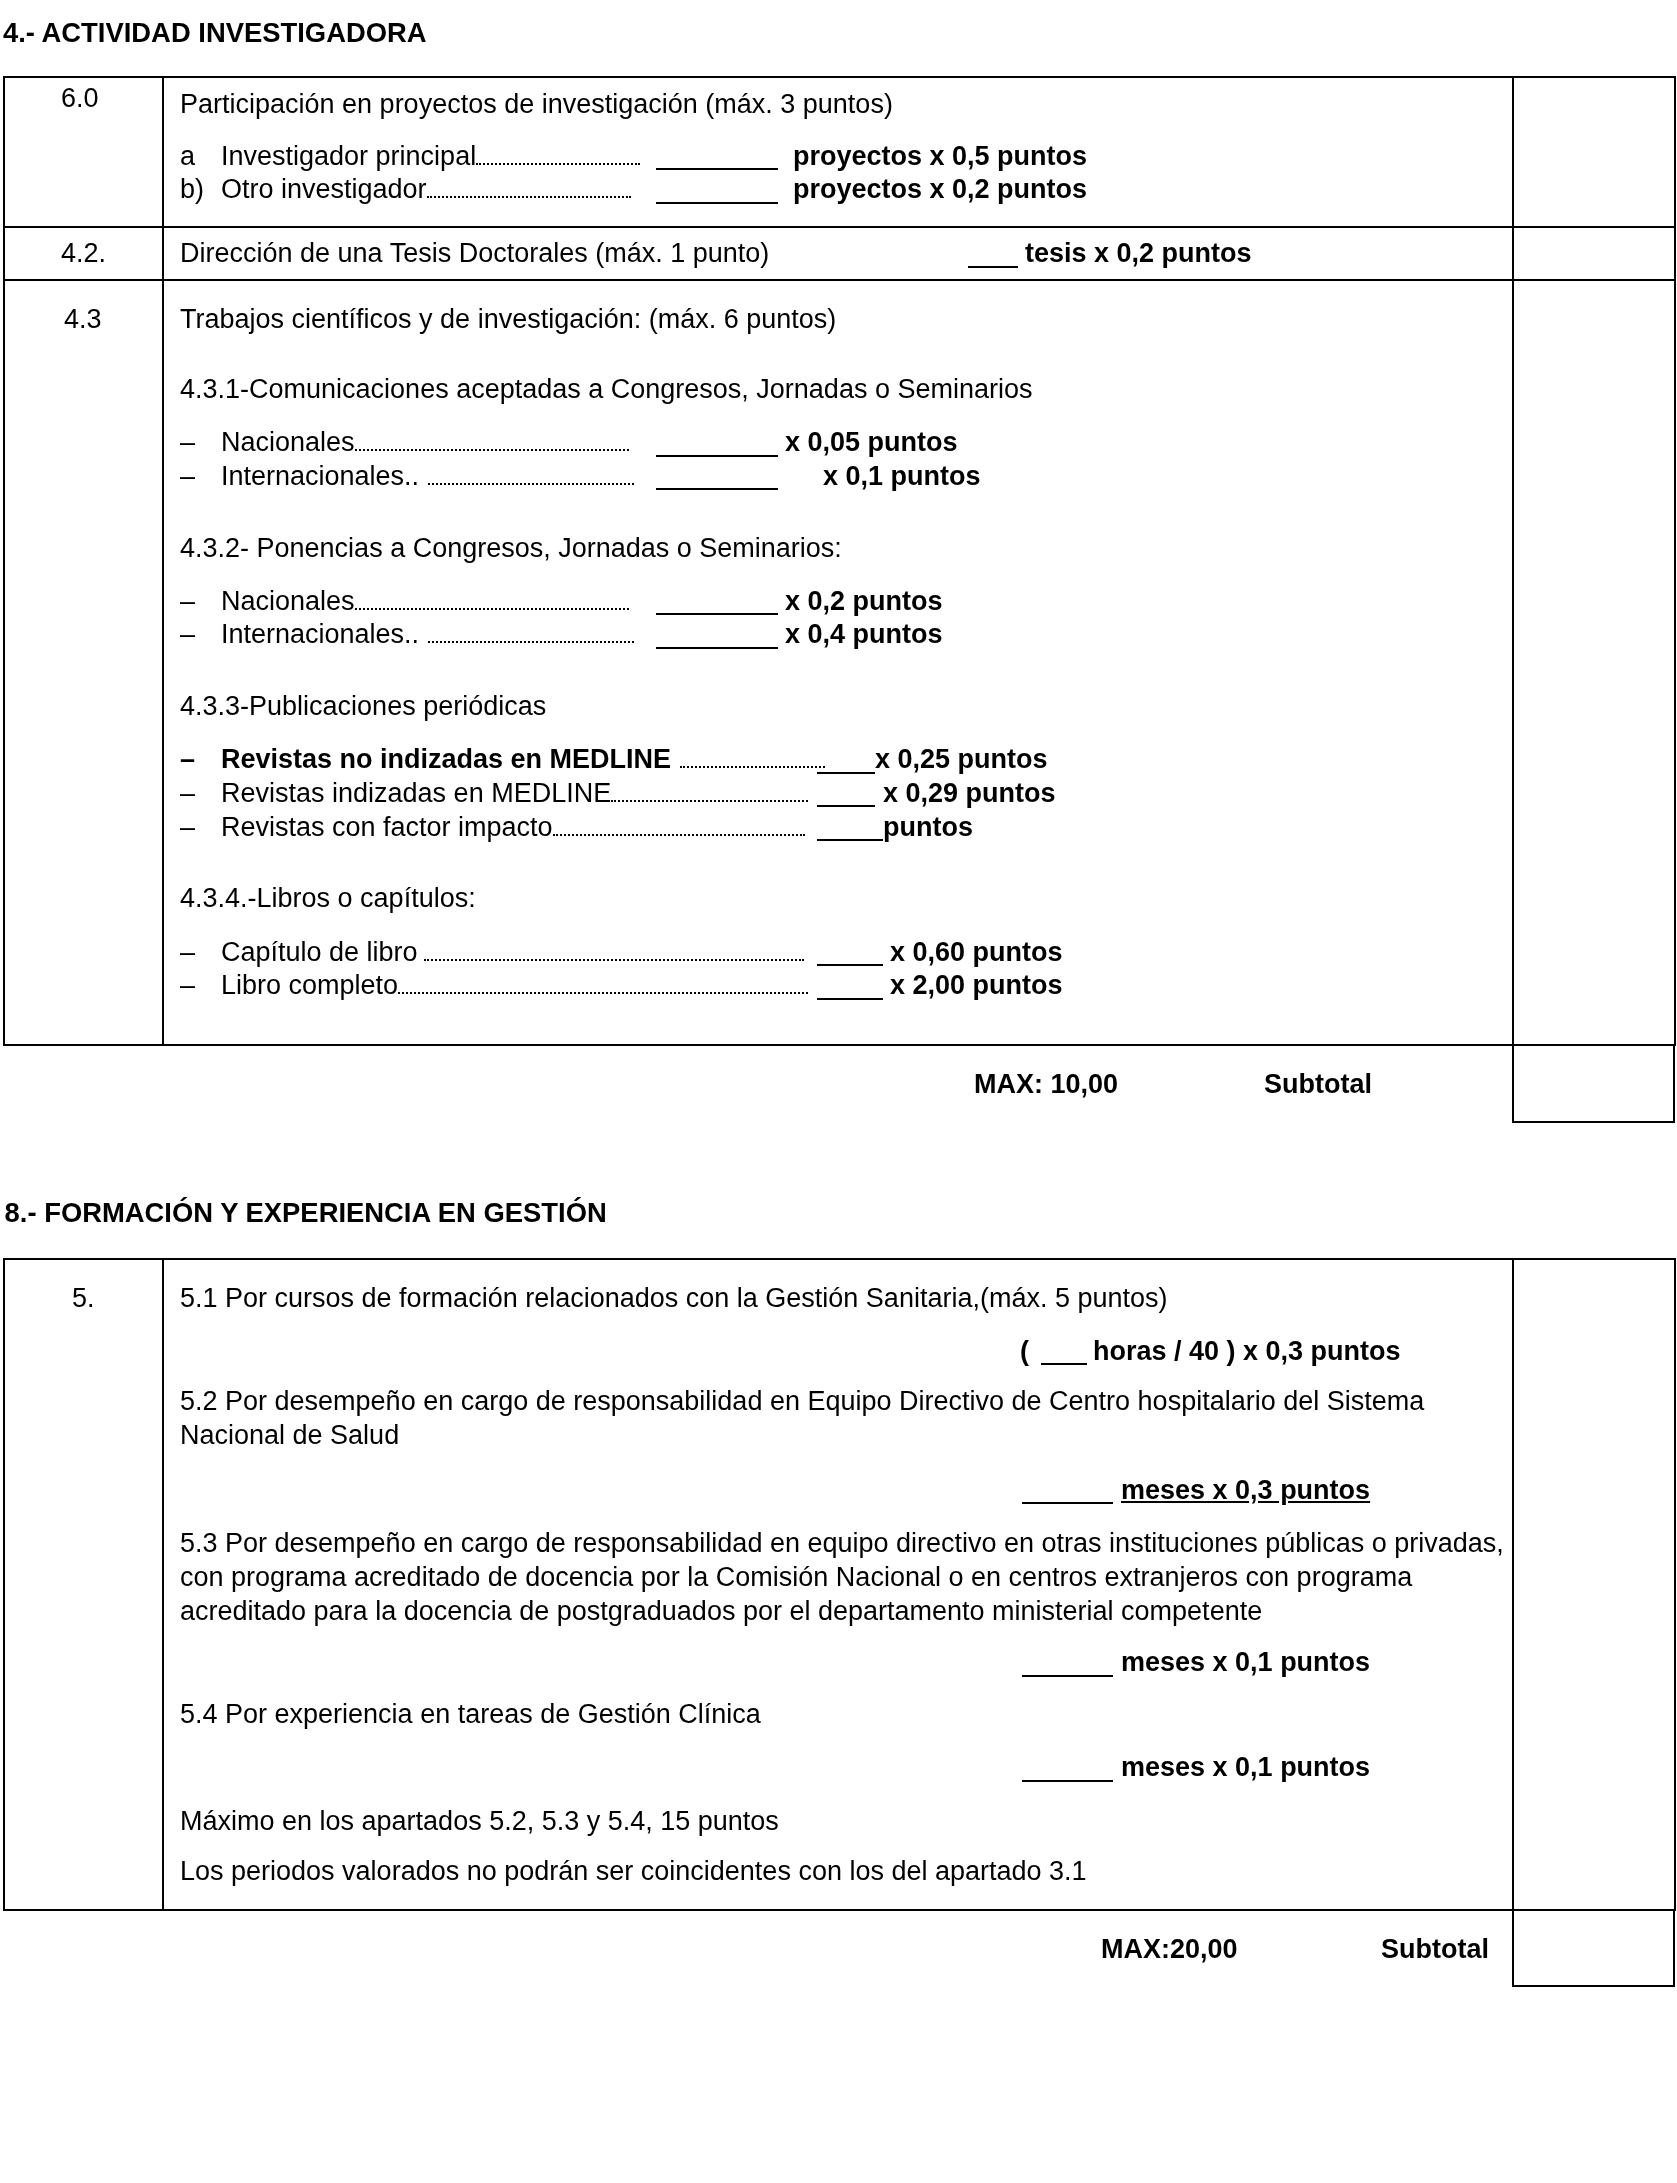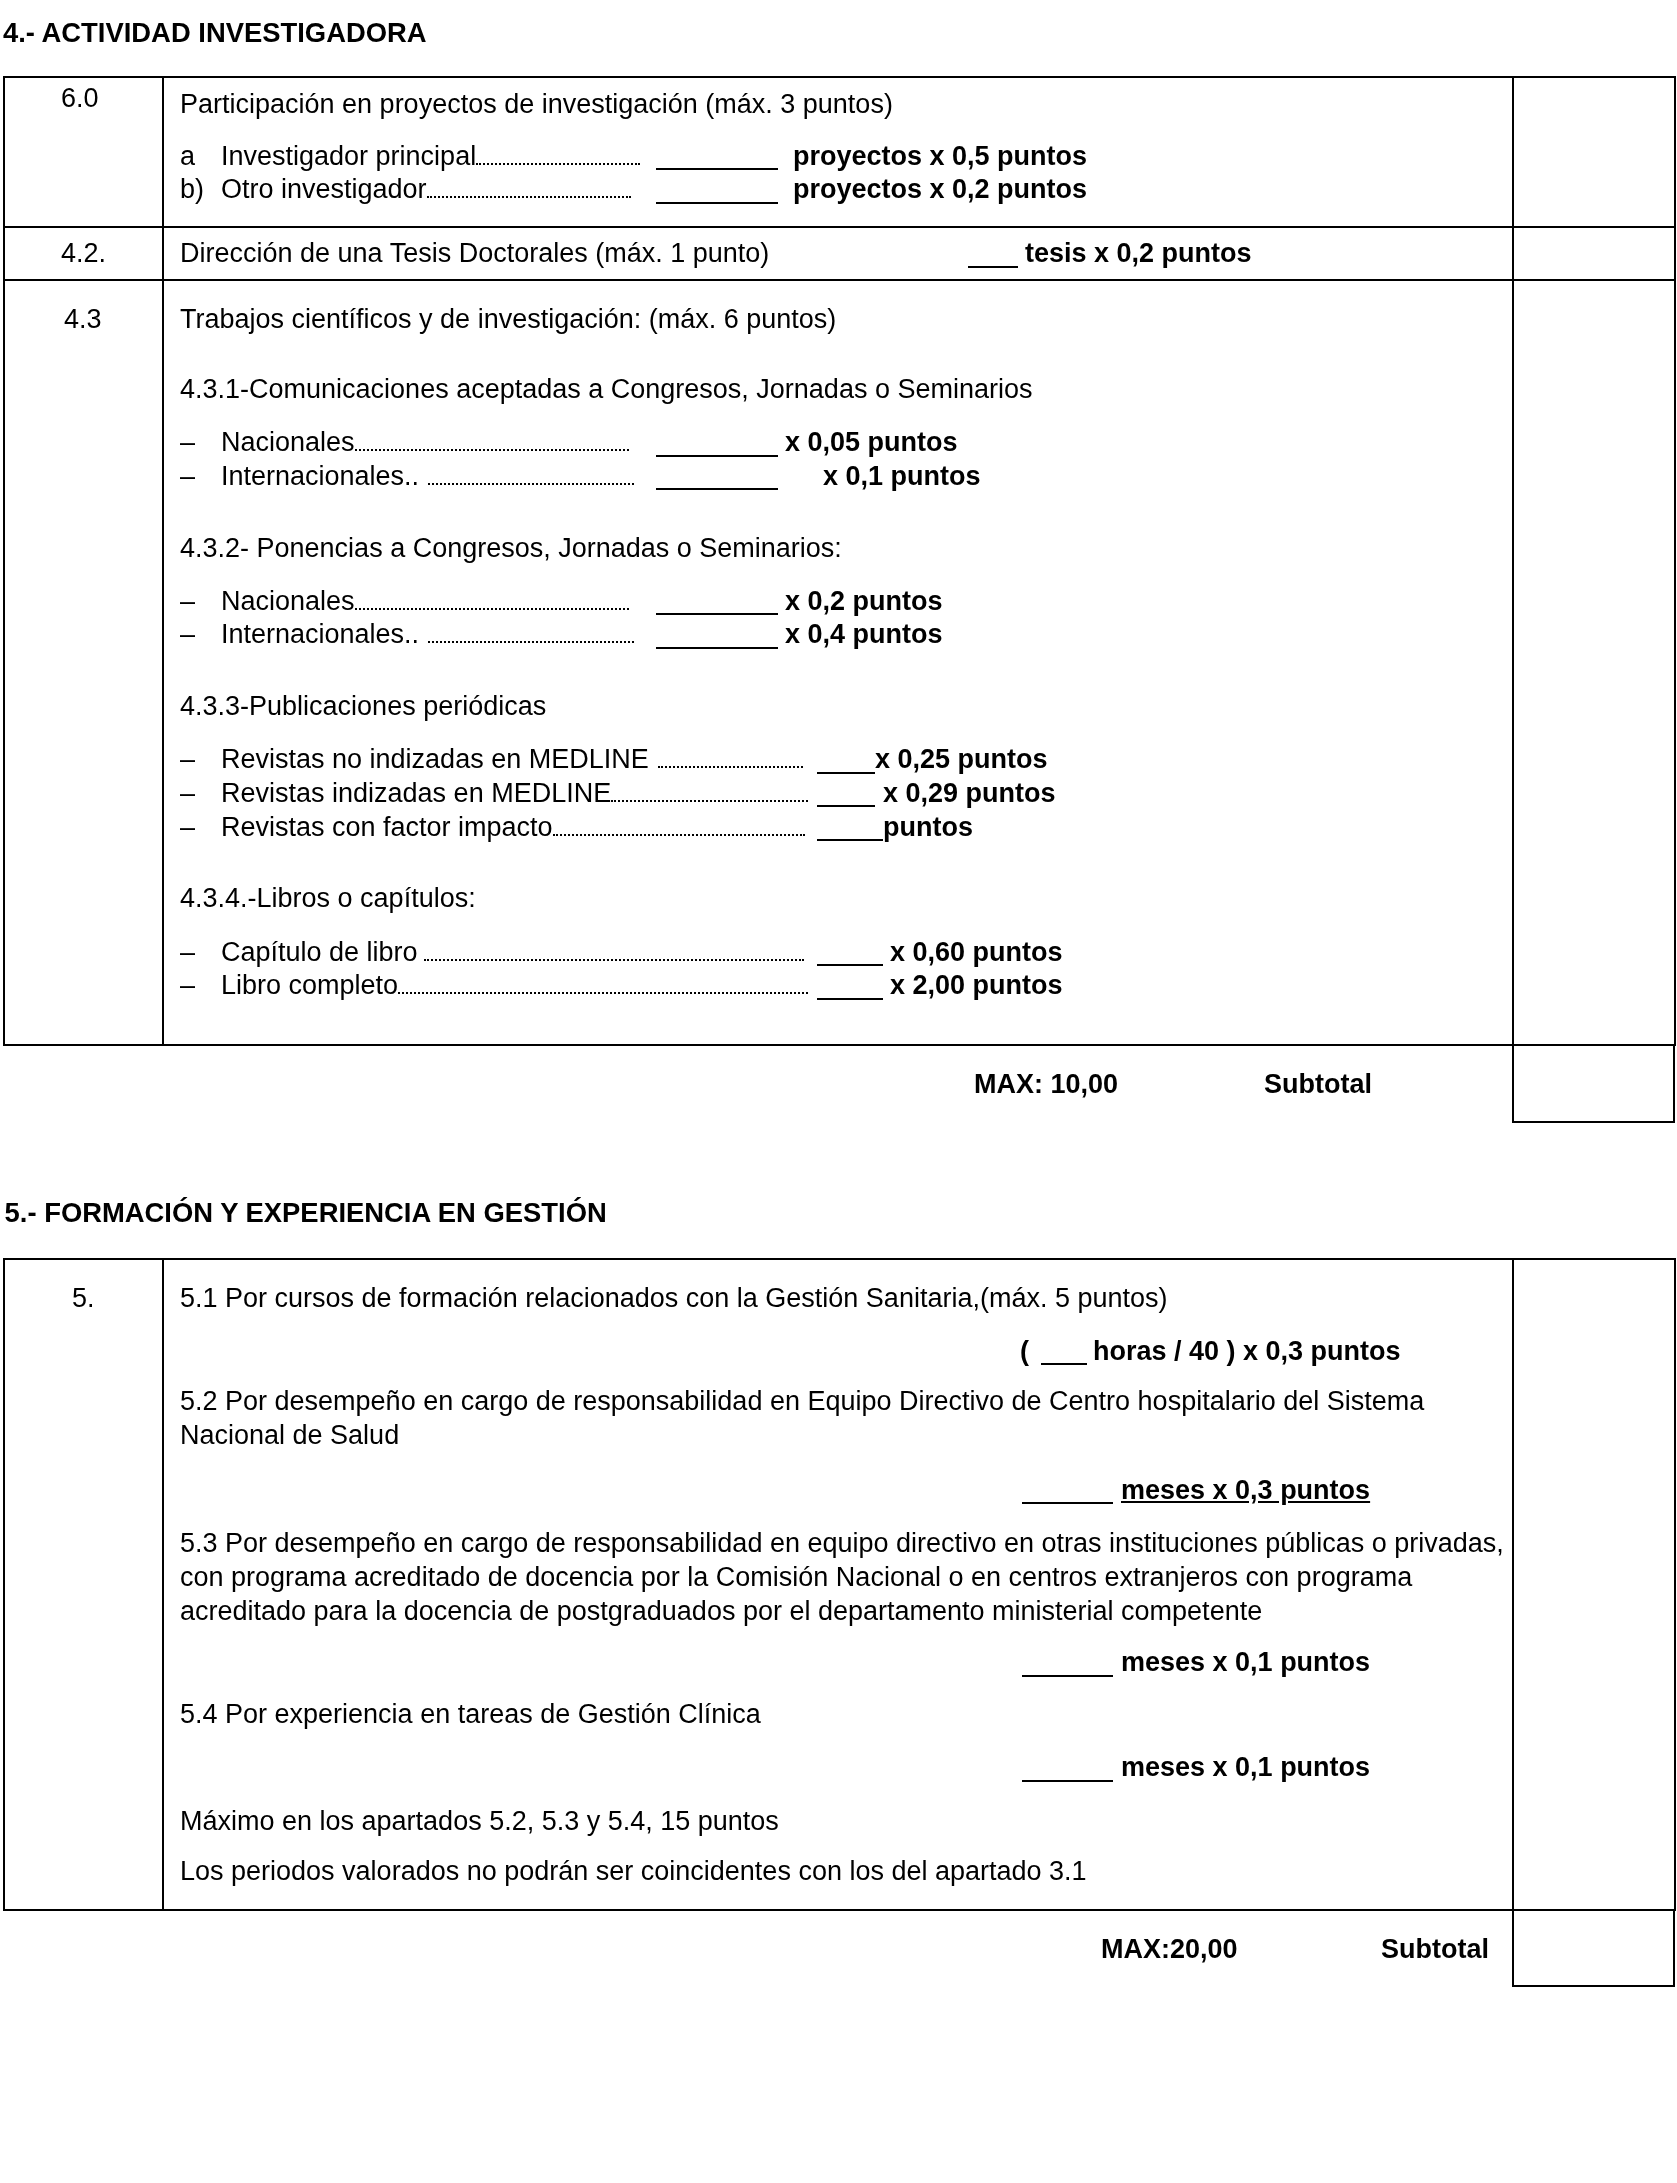--- a/index.html
+++ b/index.html
@@ -68,21 +68,21 @@
   <div class="abs t" style="left:180px; top:531px;">4.3.2- Ponencias a Congresos, Jornadas o Seminarios:</div>
   <div class="abs t" style="left:180px; top:584px;"><span class="dash">–</span><span>Nacionales</span><span class="dots" style="width:274px;"></span></div>
   <div class="blank abs" style="left:656px; top:611px; width:122px;"></div>
   <div class="abs t b" style="left:785px; top:584px;">x 0,2 puntos</div>
 
   <div class="abs t" style="left:180px; top:617px;"><span class="dash">–</span><span>Internacionales..</span><span style="display:inline-block;width:9.1px;"></span><span class="dots" style="width:206px;"></span></div>
   <div class="blank abs" style="left:656px; top:645px; width:122px;"></div>
   <div class="abs t b" style="left:785px; top:617px;">x 0,4 puntos</div>
 
   <div class="abs t" style="left:180px; top:689px;">4.3.3-Publicaciones periódicas</div>
-  <div class="abs t" style="left:180px; top:742px;"><span class="dash">–</span><span>Revistas no indizadas en MEDLINE</span><span style="display:inline-block;width:9.1px;"></span><span class="dots" style="width:145px;"></span></div>
+  <div class="abs t" style="left:180px; top:742px;font-weight:bold;"><span class="dash">–</span><span>Revistas no indizadas en MEDLINE</span><span style="display:inline-block;width:9.1px;"></span><span class="dots" style="width:145px;"></span></div>
   <div class="blank abs" style="left:817px; top:770px; width:58px;"></div>
   <div class="abs t b" style="left:875px; top:742px;">x 0,25 puntos</div>
 
   <div class="abs t" style="left:180px; top:776px;"><span class="dash">–</span><span>Revistas indizadas en MEDLINE</span><span class="dots" style="width:197px;"></span></div>
   <div class="blank abs" style="left:817px; top:803px; width:58px;"></div>
   <div class="abs t b" style="left:883px; top:776px;">x 0,29 puntos</div>
 
   <div class="abs t" style="left:180px; top:810px;"><span class="dash">–</span><span>Revistas con factor impacto</span><span class="dots" style="width:252px;"></span></div>
   <div class="blank abs" style="left:817px; top:837px; width:66px;"></div>
   <div class="abs t b" style="left:883px; top:810px;">puntos</div>
@@ -94,21 +94,21 @@
 
   <div class="abs t" style="left:180px; top:968px;"><span class="dash">–</span><span>Libro completo</span><span class="dots" style="width:410px;"></span></div>
   <div class="blank abs" style="left:817px; top:996px; width:66px;"></div>
   <div class="abs t b" style="left:890px; top:968px;">x 2,00 puntos</div>
 </div>
 
 <div class="abs t b" style="left:974px; top:1067px;">MAX: 10,00</div>
 <div class="abs t b" style="left:1264px; top:1067px;">Subtotal</div>
 <div class="box" style="left:1512px; top:1044px; width:163px; height:79px;"></div>
 
-<div class="abs h" style="left:4.6px; top:1197px;">5.- FORMACIÓN Y EXPERIENCIA EN GESTIÓN</div>
+<div class="abs h" style="left:4.6px; top:1197px;">8.- FORMACIÓN Y EXPERIENCIA EN GESTIÓN</div>
 
 <div>
   <div class="box" style="left:3px; top:1258px; width:1673px; height:653px;"></div>
   <div class="vl" style="left:162px; top:1258px; height:653px;"></div>
   <div class="vl" style="left:1512px; top:1258px; height:653px;"></div>
   <div class="abs" style="left:1515px; top:1260px; width:159px; height:649px;"></div>
 
   <div class="abs t" style="left:72px; top:1281px;">5.</div>
 
   <div class="abs t" style="left:180px; top:1281px;">5.1 Por cursos de formación relacionados con la Gestión Sanitaria,(máx. 5 puntos)</div>

